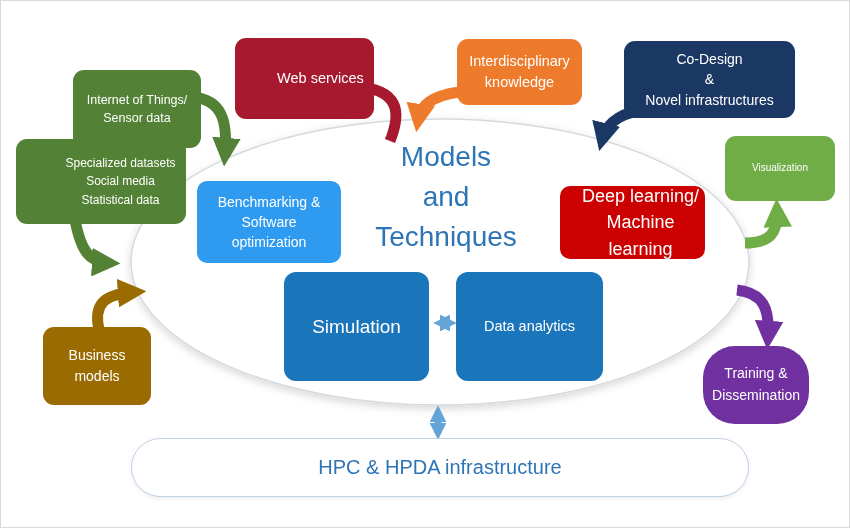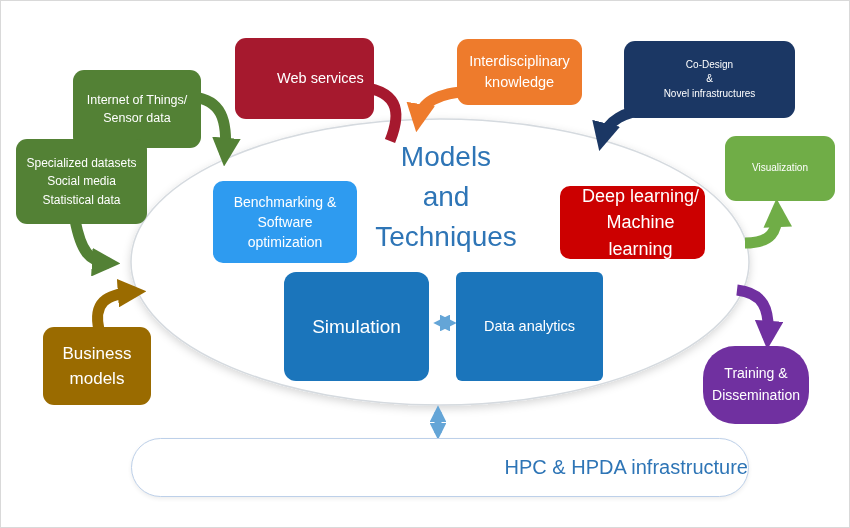--- a/index.html
+++ b/index.html
@@ -9,40 +9,40 @@
     font-family:"Liberation Sans", sans-serif;
   }
   svg.layer { position:absolute; left:0; top:0; }
 
   .node {
     position:absolute; display:flex; align-items:center; justify-content:center;
     text-align:center; color:#ffffff; white-space:pre-line; border-radius:11px;
     line-height:1.45;
   }
   .iot            { left:72px;  top:57px;  width:128px; height:78px;  background:#538135; font-size:12.5px;margin-top:12px; }
-  .specialized    { left:15px;  top:138px; width:131px; height:85px;  background:#538135; font-size:12px; line-height:1.55; }
-  .business       { left:42px;  top:326px; width:108px; height:78px;  background:#9A6B00; font-size:17px; line-height:1.5; }
+  .specialized    { left:15px;  top:138px; width:131px; height:85px;  background:#538135; font-size:12px; line-height:1.55;padding-left:39px; }
+  .business       { left:42px;  top:326px; width:108px; height:78px;  background:#9A6B00; font-size:14px; line-height:1.5; }
   .web-services   { left:234px; top:37px;  width:107px; height:81px;  background:#A6192E; font-size:14.5px;padding-left:32px; }
   .interdisciplinary { left:456px; top:38px; width:125px; height:66px; background:#EE7B2C; font-size:14.5px; }
-  .codesign       { left:623px; top:40px;  width:171px; height:77px;  background:#1B3764; font-size:10px; }
+  .codesign       { left:623px; top:40px;  width:171px; height:77px;  background:#1B3764; font-size:14px; }
   .visualization  { left:724px; top:135px; width:110px; height:65px;  background:#70AD47; font-size:10px; }
   .training       { left:702px; top:345px; width:106px; height:78px;  background:#7030A0; font-size:14px; line-height:1.55;border-radius:32px; }
-  .benchmarking   { left:196px; top:180px; width:144px; height:82px;  background:#2E9BF0; font-size:14px; border-radius:10px;margin-left:16px; }
+  .benchmarking   { left:196px; top:180px; width:144px; height:82px;  background:#2E9BF0; font-size:14px; border-radius:10px; }
   .deep-learning  { left:559px; top:185px; width:129px; height:73px;  background:#CC0000; font-size:18px; border-radius:10px;padding-left:16px; }
   .simulation     { left:283px; top:271px; width:145px; height:109px; background:#1B75BB; font-size:19px; border-radius:12px; }
-  .data-analytics { left:455px; top:271px; width:147px; height:109px; background:#1B75BB; font-size:14.5px; border-radius:6px; }
+  .data-analytics { left:455px; top:271px; width:147px; height:109px; background:#1B75BB; font-size:14.5px; border-radius:12px; }
 
   .title {
     position:absolute; left:320px; top:136px; width:250px; text-align:center;
     color:#2E75B6; font-size:28px; line-height:40px; white-space:pre-line;
   }
   .hpc {
     position:absolute; left:130px; top:437px; width:618px; height:59px;
     box-sizing:border-box; border:1.5px solid #BDD0E9; border-radius:30px;
-    background:#ffffff; display:flex; align-items:center; justify-content:flex-end;
+    background:#ffffff; display:flex; align-items:center; justify-content:center;
     color:#2E75B6; font-size:20px; box-shadow:0 2px 4px rgba(0,0,0,0.07);
   }
 </style>
 </head>
 <body>
 
 <div class="canvas">
 
   <svg class="layer" width="850" height="528" viewBox="0 0 850 528">
     <defs>

